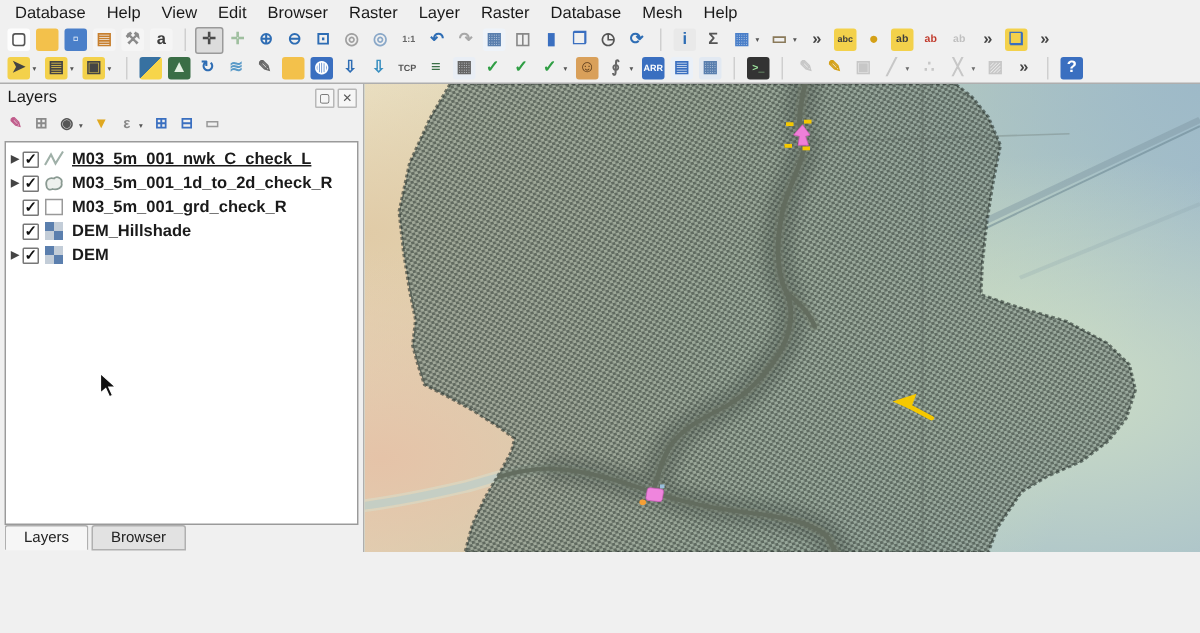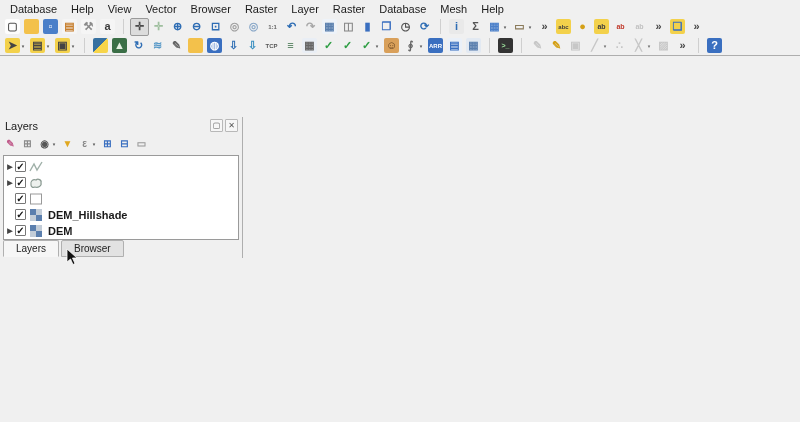--- a/index.html
+++ b/index.html
@@ -11,21 +11,21 @@
   
   .toolbar{height:19px;display:flex;align-items:center;padding-left:3px;background:#f0f0f0;}
   .tbtn{height:18px;display:flex;align-items:center;justify-content:center;border-radius:2px;padding:0 1px;position:relative;border:1px solid transparent;}
   .tbtn .ic{width:15px;height:15px;border-radius:2px;display:flex;align-items:center;justify-content:center;font-size:11px;font-weight:bold;line-height:1;overflow:hidden;}
   .tbtn.pressed{background:#dcdcdc;border:1px solid #9a9a9a;}
   .tbtn.disabled{opacity:.85;}
   .tbtn.ovf .ic{font-weight:bold;color:#444;font-size:11px;}
   .ddv{font-size:5px;color:#555;width:6px;text-align:center;}
   .tsep{width:7px;height:15px;border-right:1px solid #cfcfcf;margin-right:6px;}
   
-  .content{display:flex;height:263px;border-top:1px solid #aeaeae;background:#f0f0f0;align-items:center;}
+  .content{display:flex;height:313px;border-top:1px solid #aeaeae;background:#f0f0f0;}
   .left-dock{width:243px;display:flex;flex-direction:column;background:#f0f0f0;border-right:1px solid #aeaeae;}
   .panel-header{display:flex;height:17px;align-items:center;padding:1px 4px 0 5px;}
   .panel-title{flex:1;font-size:11px;color:#1a1a1a;}
   .phbtn{width:13px;height:13px;display:flex;align-items:center;justify-content:center;font-size:8px;color:#555;border:1px solid #b8b8b8;background:#f6f6f6;margin-left:2px;border-radius:1px;}
   .panel-tools{display:flex;height:20px;align-items:center;padding:0 2px;}
   .ptbtn{height:18px;display:flex;align-items:center;justify-content:center;padding:0 2px;border-radius:2px;}
   .ptbtn .ic{width:13px;height:13px;display:flex;align-items:center;justify-content:center;font-size:10px;font-weight:bold;line-height:1;}
   .tree{flex:1;margin:1px 3px 0 3px;background:#fff;border:1px solid #9a9a9a;padding:3px 0 0 1px;overflow:hidden;}
   .tree-row{display:flex;align-items:center;height:16px;font-size:11px;font-weight:bold;color:#1a1a1a;white-space:nowrap;}
   .tree-row .exp{width:10px;font-size:7px;color:#444;text-align:center;}
@@ -44,21 +44,21 @@
 </style>
 </head>
 <body>
 
 <div class="root">
 
   <div class="menubar" id="menubar">
       <span class="menu-item">Database</span>
       <span class="menu-item">Help</span>
       <span class="menu-item">View</span>
-      <span class="menu-item">Vector</span>
+      <span class="menu-item">Edit</span>
       <span class="menu-item">Browser</span>
       <span class="menu-item">Raster</span>
       <span class="menu-item">Layer</span>
       <span class="menu-item">Raster</span>
       <span class="menu-item">Database</span>
       <span class="menu-item">Mesh</span>
       <span class="menu-item">Help</span>
     </div>
 
   <div class="toolbar" id="toolbar1">
@@ -325,38 +325,41 @@
         </div>
       <div class="tree" id="layer-tree">
           <div class="tree-row">
             <span class="exp">▶</span>
             <span class="cb">✓</span>
             <span class="lyr-ic">
               <svg width="14" height="12">
                 <path d="M1 10 L5 3 L8 9 L13 1" fill="none" stroke="#9fb0a8" stroke-width="1.4"></path>
               </svg>
             </span>
+            <span class="lbl u">M03_5m_001_nwk_C_check_L</span>
           </div>
           <div class="tree-row">
             <span class="exp">▶</span>
             <span class="cb">✓</span>
             <span class="lyr-ic">
               <svg width="14" height="12">
                 <path d="M2 8 C1 4 4 2 7 3 C9 1 13 3 12 6 C13 9 9 11 6 10 C4 11 2 10 2 8 Z" fill="#eef1ee" stroke="#8a9a92" stroke-width="1.2"></path>
               </svg>
             </span>
+            <span class="lbl">M03_5m_001_1d_to_2d_check_R</span>
           </div>
           <div class="tree-row">
             <span class="exp"></span>
             <span class="cb">✓</span>
             <span class="lyr-ic">
               <svg width="14" height="12">
                 <rect x="1.5" y="1" width="11" height="10" fill="#fff" stroke="#999"></rect>
               </svg>
             </span>
+            <span class="lbl">M03_5m_001_grd_check_R</span>
           </div>
           <div class="tree-row">
             <span class="exp"></span>
             <span class="cb">✓</span>
             <span class="lyr-ic">
               <svg width="14" height="12">
                 <rect x="1" y="0" width="6" height="6" fill="#5b7fae"></rect>
                 <rect x="7" y="0" width="6" height="6" fill="#c3cdd8"></rect>
                 <rect x="1" y="6" width="6" height="6" fill="#c3cdd8"></rect>
                 <rect x="7" y="6" width="6" height="6" fill="#5b7fae"></rect>

